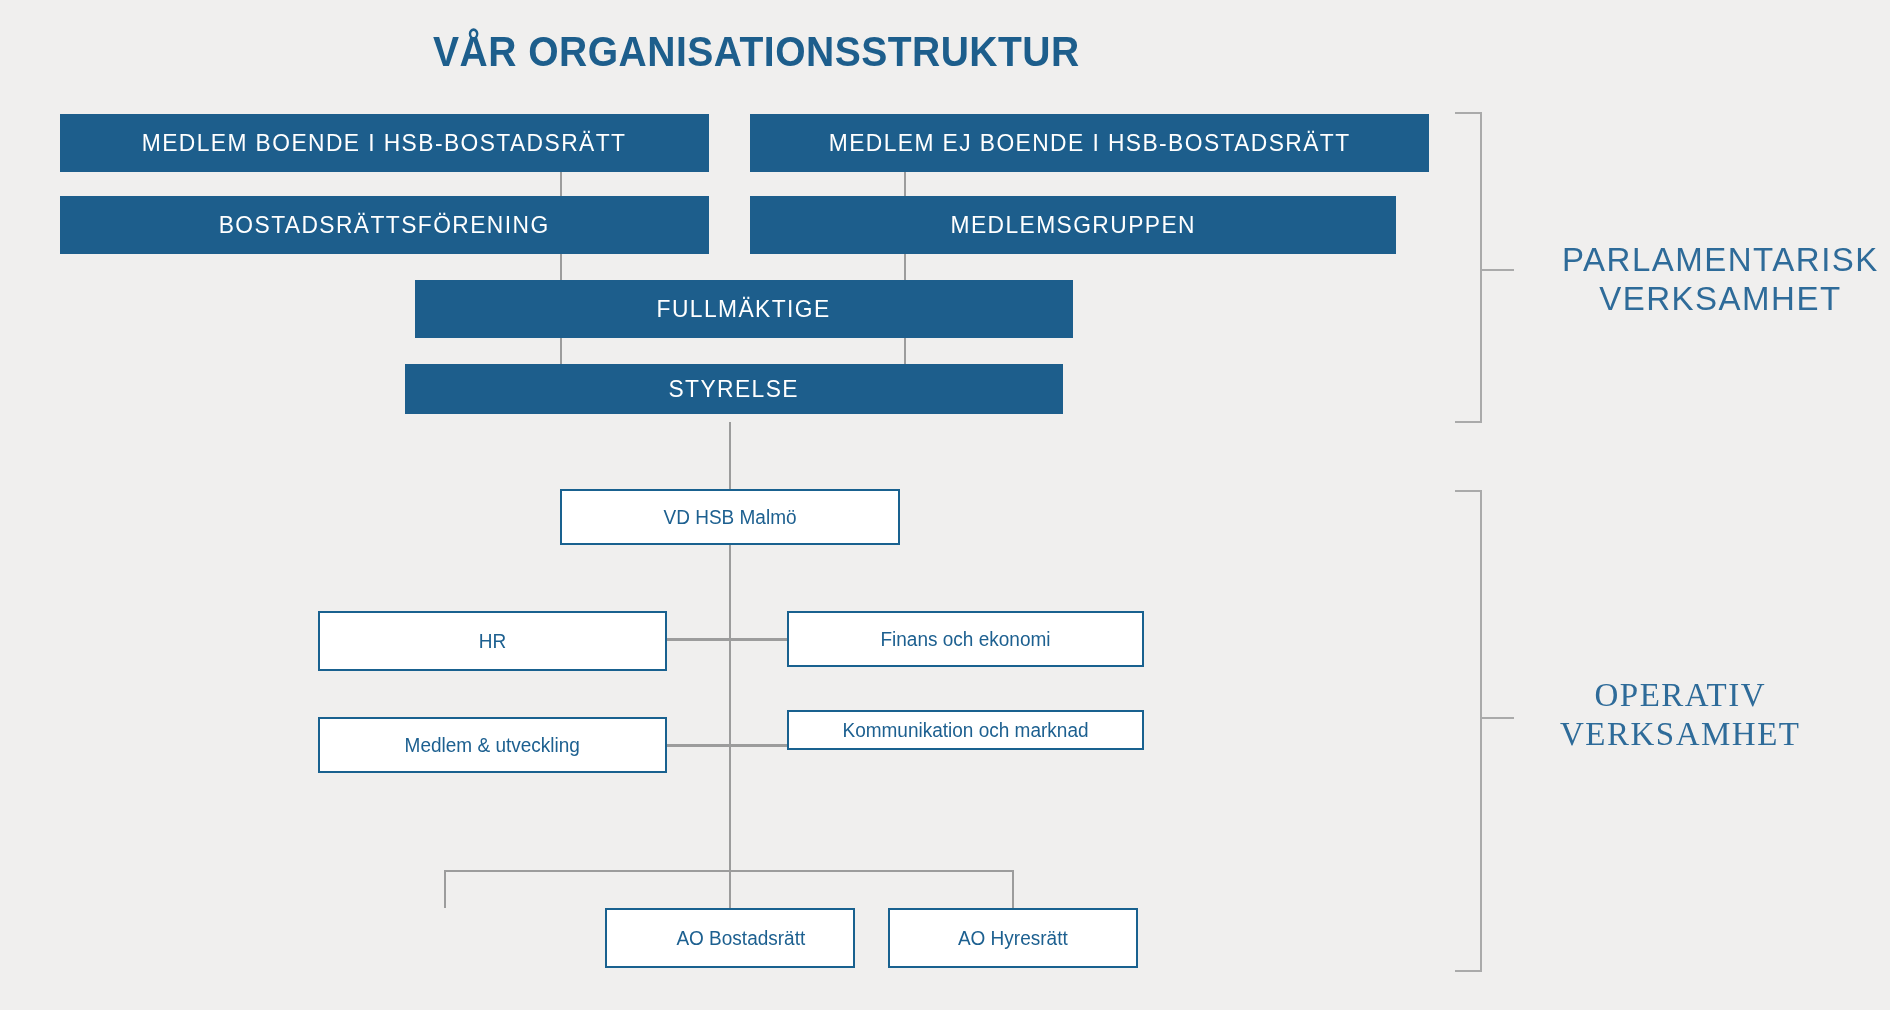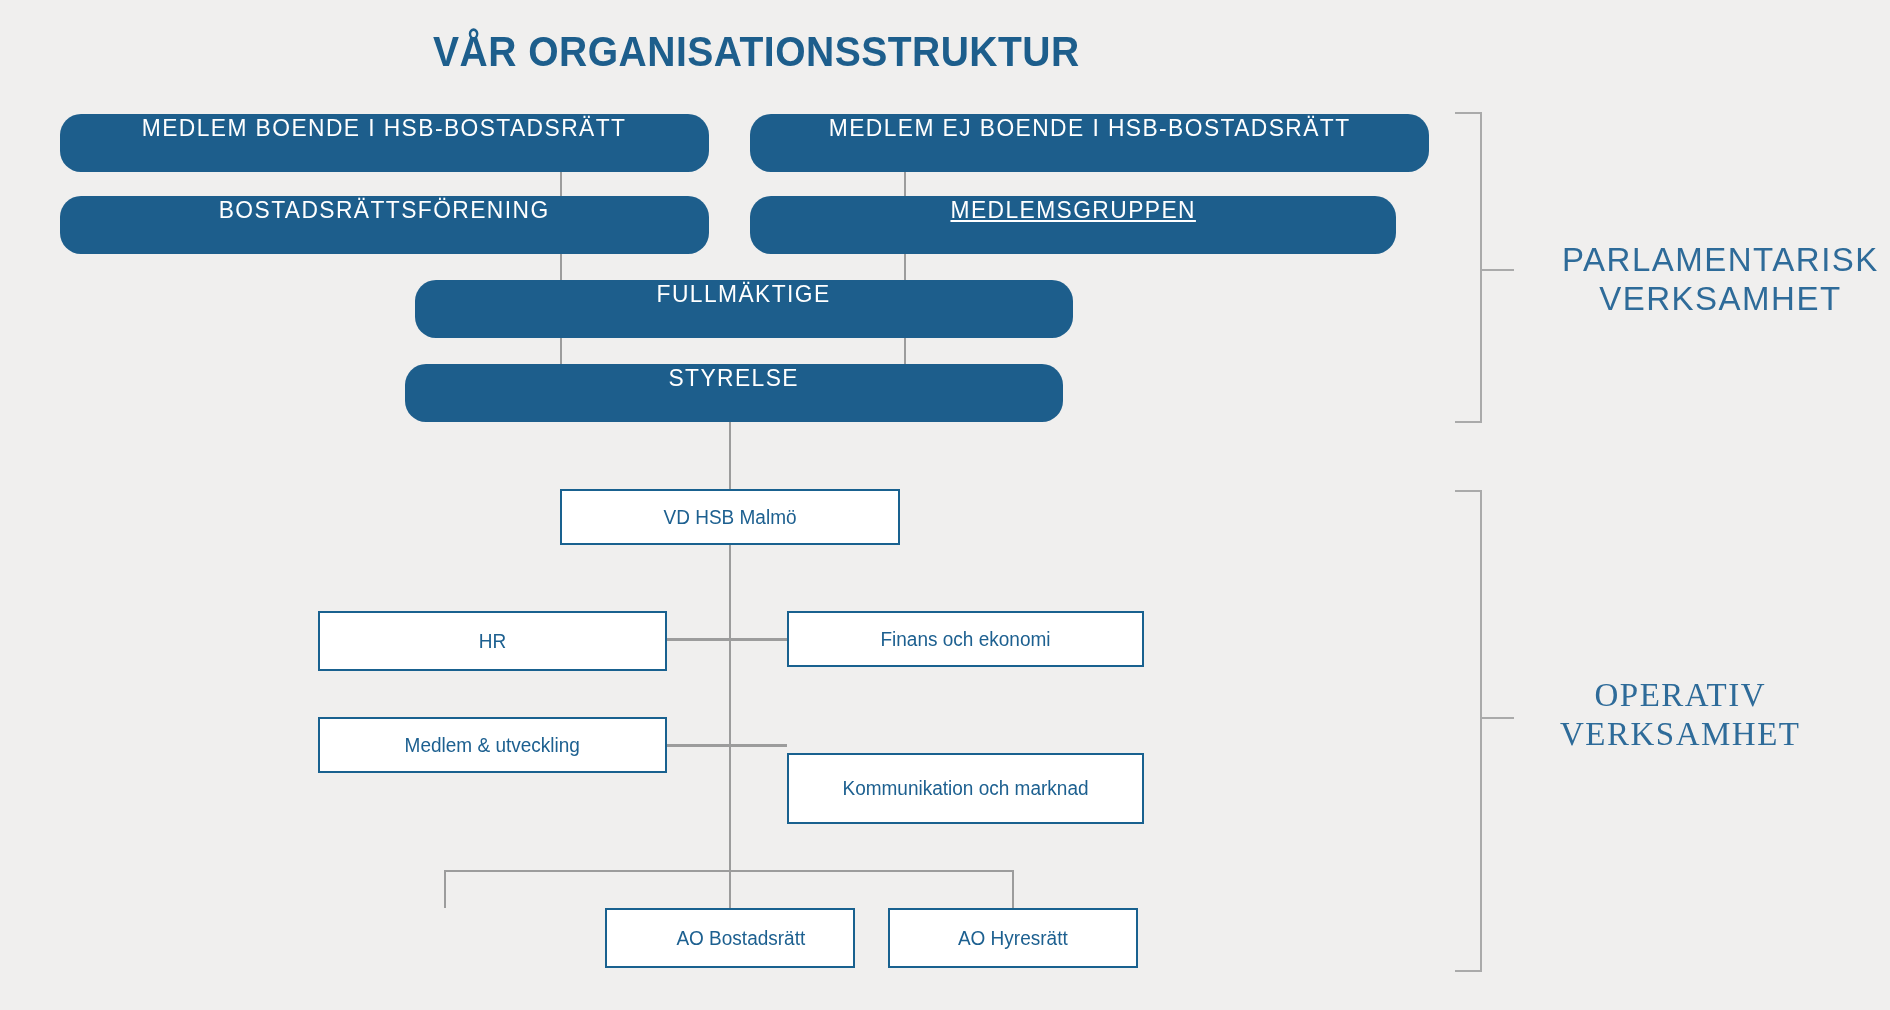--- a/index.html
+++ b/index.html
@@ -18,52 +18,51 @@
     font-size: 42px; font-weight: bold; color: #1d5e8c;
     letter-spacing: 0.5px; white-space: nowrap;
     transform: scaleX(0.93); transform-origin: left center;
   }
 
   
   .fbox {
     position: absolute;
     background: #1d5e8c;
     color: #ffffff;
-    display: flex; justify-content: center;
+    display: flex; align-items: center; justify-content: center;
     font-size: 24px; letter-spacing: 1.5px;
     white-space: nowrap;
-    border-radius: 21px;
   }
   .fbox .cond { transform: scaleX(0.95); transform-origin: center; display: inline-block; }
 
   
   .wbox {
     position: absolute;
     background: #ffffff;
     border: 2px solid #19618f;
     color: #1d6090;
     display: flex; align-items: center; justify-content: center;
     font-size: 20px;
     white-space: nowrap;
     box-sizing: border-box;
   }
   .wbox .cond { transform: scaleX(0.95); transform-origin: center; display: inline-block; }
 
   #box-a  { left: 60px;  top: 114px; width: 649px; height: 58px; }
   #box-b  { left: 750px; top: 114px; width: 679px; height: 58px; }
   #box-c  { left: 60px;  top: 196px; width: 649px; height: 58px; }
-  #box-d  { left: 750px; top: 196px; width: 646px; height: 58px; text-decoration: underline; }
+  #box-d  { left: 750px; top: 196px; width: 646px; height: 58px; }
   #box-e  { left: 405px; top: 280px; width: 658px; height: 58px; margin-left: 10px; }
-  #box-f  { left: 405px; top: 364px; width: 658px; height: 58px; }
+  #box-f  { left: 405px; top: 364px; width: 658px; height: 50px; }
 
   #box-vd  { left: 560px; top: 489px; width: 340px; height: 56px; }
   #box-hr  { left: 318px; top: 611px; width: 349px; height: 60px; }
   #box-fin { left: 787px; top: 611px; width: 357px; height: 56px; }
   #box-med { left: 318px; top: 717px; width: 349px; height: 56px; }
-  #box-kom { left: 787px; top: 753px; width: 357px; height: 71px; }
+  #box-kom { left: 787px; top: 710px; width: 357px; height: 40px; }
   #box-ao1 { left: 320px; top: 908px; width: 250px; height: 60px; }
   #box-ao2 { left: 605px; top: 908px; width: 250px; height: 60px; padding-left: 21px; }
   #box-ao3 { left: 888px; top: 908px; width: 250px; height: 60px; }
 
   
   .conn { position: absolute; background: #9c9c9c; }
   #c-v1a { left: 560px; top: 172px; width: 2px; height: 24px; }
   #c-v1b { left: 904px; top: 172px; width: 2px; height: 24px; }
   #c-v2a { left: 560px; top: 254px; width: 2px; height: 26px; }
   #c-v2b { left: 904px; top: 254px; width: 2px; height: 26px; }

